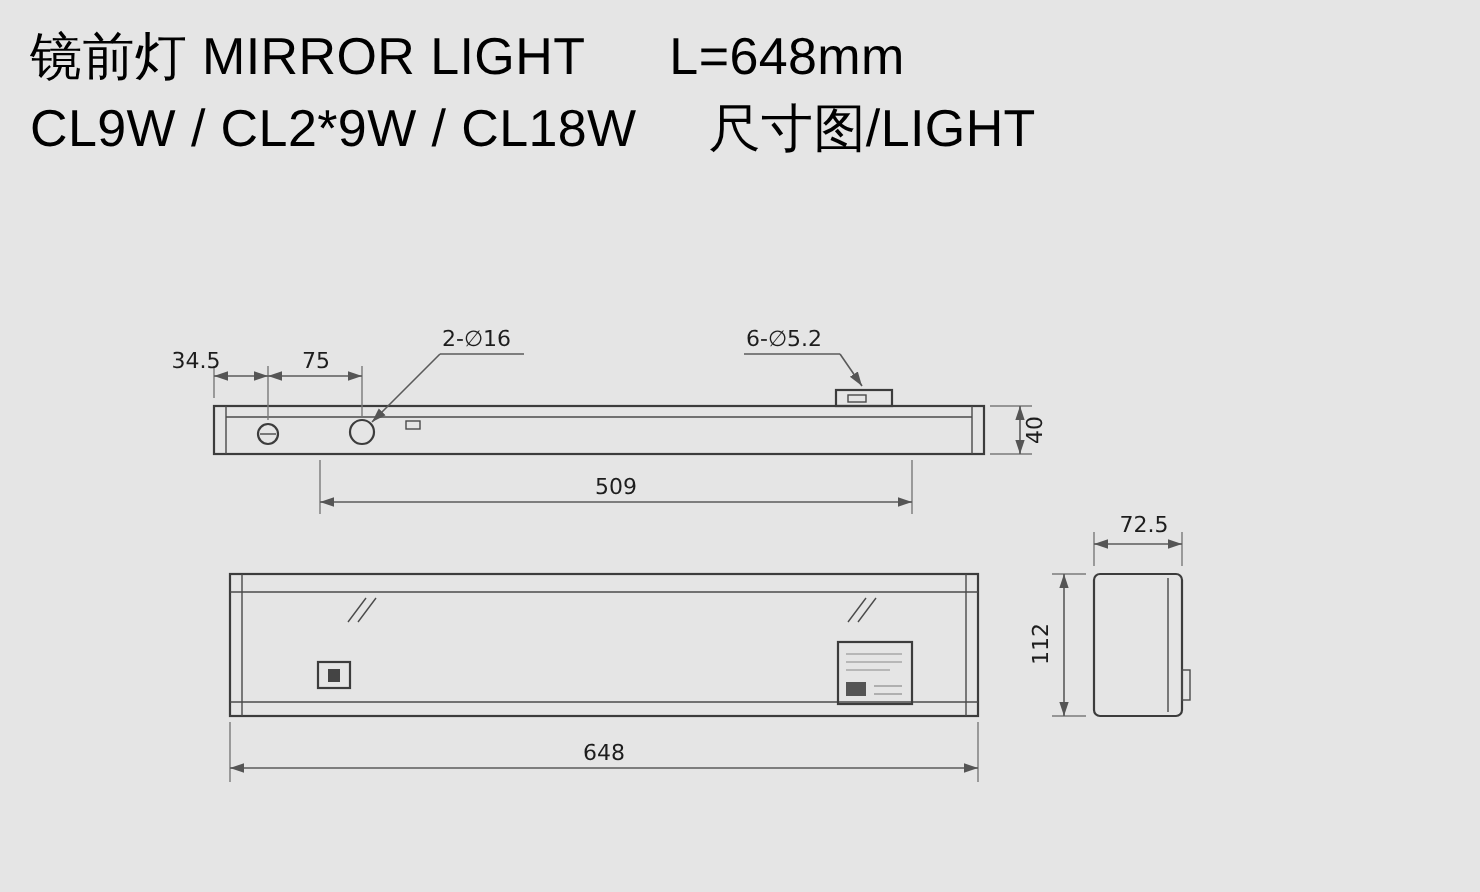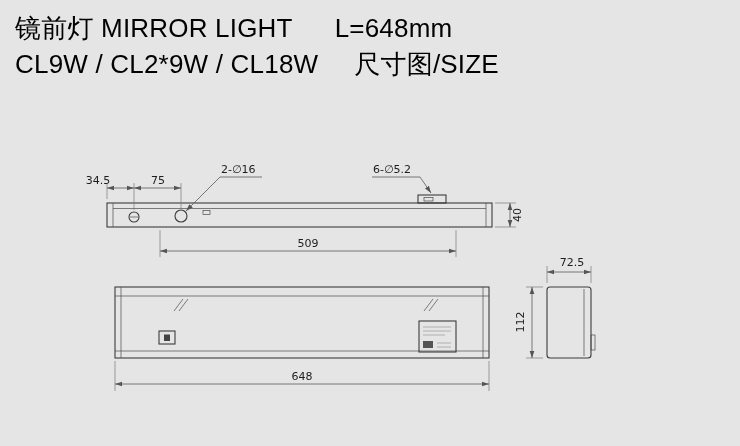--- a/index.html
+++ b/index.html
@@ -21,21 +21,21 @@
   .fill-dark{fill:#444;stroke:none;}
   .fill-mid{fill:#555;stroke:none;}
 </style>
 </head>
 <body>
 
 <div class="page">
 
   <div class="titles">
     <div class="title-line"><span>镜前灯 MIRROR LIGHT</span><span class="gap1">L=648mm</span></div>
-    <div class="title-line"><span>CL9W / CL2*9W / CL18W</span><span class="gap2">尺寸图/SIZE</span></div>
+    <div class="title-line"><span>CL9W / CL2*9W / CL18W</span><span class="gap2">尺寸图/LIGHT</span></div>
   </div>
 
   <svg class="drawing" width="740" height="446" viewBox="0 0 740 446">
     <defs>
       <marker id="arr" viewBox="0 0 10 8" refX="9" refY="4" markerWidth="10" markerHeight="8" orient="auto-start-reverse">
         <path d="M0,1 L9,4 L0,7 z" fill="#555"></path>
       </marker>
     </defs>
 
     <g>

